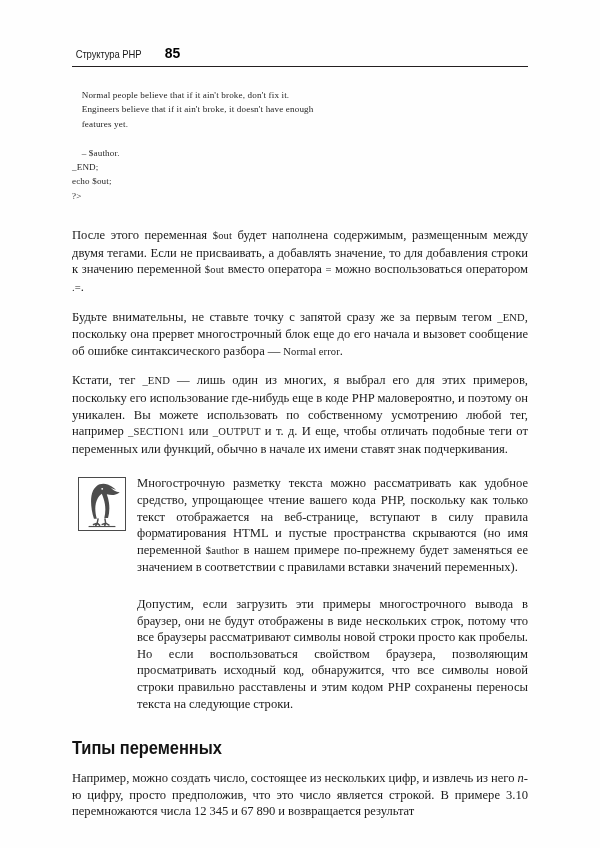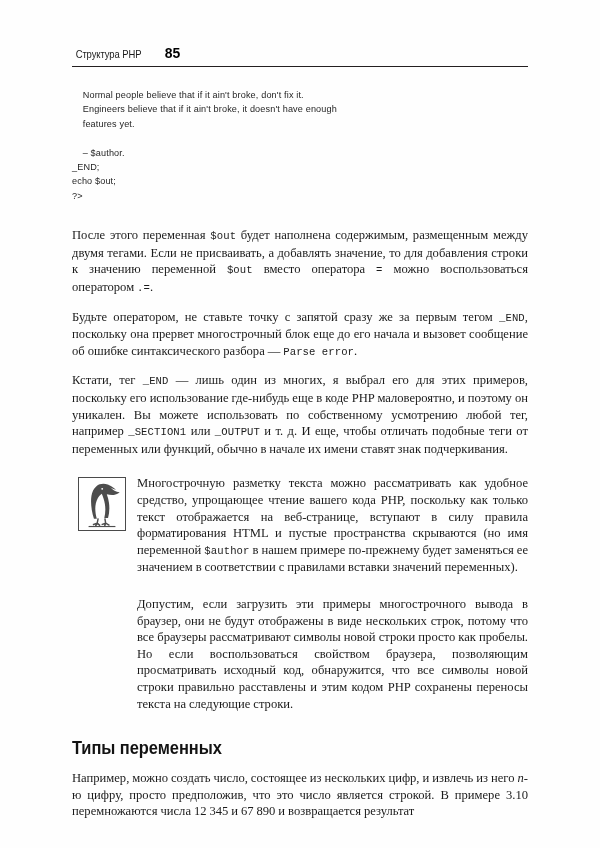--- a/index.html
+++ b/index.html
@@ -66,21 +66,21 @@
   
   .content {
     position: absolute;
     left: 72px;
     top: 88px;
     width: 456px;
   }
 
   
   .code-block {
-    font-family: Liberation Sans, sans-serif;
+    font-family: Liberation Serif, serif;
     font-size: 9.1px;
     line-height: 14.4px;
     color: #1f1f1f;
     white-space: pre;
     margin: 0 0 0 0;
     letter-spacing: 0.15px;
   }
 
   
   p.body {
@@ -89,21 +89,21 @@
     text-align: justify;
     margin: 0 0 12px 0;
     hyphens: manual;
     word-spacing: -0.2px;
   }
   p.body:last-child { margin-bottom: 0; }
 
   .gap-after-code { height: 24px; }
 
   code, .mono {
-    font-family: Liberation Mono, monospace;
+    font-family: Liberation Serif, serif;
     font-size: 10.6px;
     letter-spacing: 0.1px;
   }
 
   em.ital {
     font-style: italic;
   }
 
   
   .note {
@@ -164,21 +164,21 @@
 
     – $author.
 _END;
 echo $out;
 ?&gt;</pre>
 
     <div class="gap-after-code"></div>
 
     <p class="body"><span>После этого переменная </span><code class="mono">$out</code><span> будет наполнена содержимым, размещенным между двумя тегами. Если не присваивать, а добавлять значение, то для добавления строки к значению переменной </span><code class="mono">$out</code><span> вместо оператора </span><code class="mono">=</code><span> можно воспользоваться оператором </span><code class="mono">.=</code><span>.</span></p>
 
-    <p class="body"><span>Будьте оператором, не ставьте точку с запятой сразу же за первым тегом </span><code class="mono">_END</code><span>, поскольку она прервет многострочный блок еще до его начала и вызовет сообщение об ошибке синтаксического разбора — </span><code class="mono">Parse error</code><span>.</span></p>
+    <p class="body"><span>Будьте внимательны, не ставьте точку с запятой сразу же за первым тегом </span><code class="mono">_END</code><span>, поскольку она прервет многострочный блок еще до его начала и вызовет сообщение об ошибке синтаксического разбора — </span><code class="mono">Normal error</code><span>.</span></p>
 
     <p class="body"><span>Кстати, тег </span><code class="mono">_END</code><span> — лишь один из многих, я выбрал его для этих примеров, поскольку его использование где-нибудь еще в коде PHP маловероятно, и поэтому он уникален. Вы можете использовать по собственному усмотрению любой тег, например </span><code class="mono">_SECTION1</code><span> или </span><code class="mono">_OUTPUT</code><span> и т. д. И еще, чтобы отличать подобные теги от переменных или функций, обычно в начале их имени ставят знак подчеркивания.</span></p>
 
     <div class="note">
       <div class="note-icon">
         <svg viewBox="0 0 48 54" xmlns="http://www.w3.org/2000/svg" aria-hidden="true">
 
           <path fill="#4d4d4d" d="
             M30.5 7.0
             C26.5 5.2 21.5 5.6 18.2 8.4

